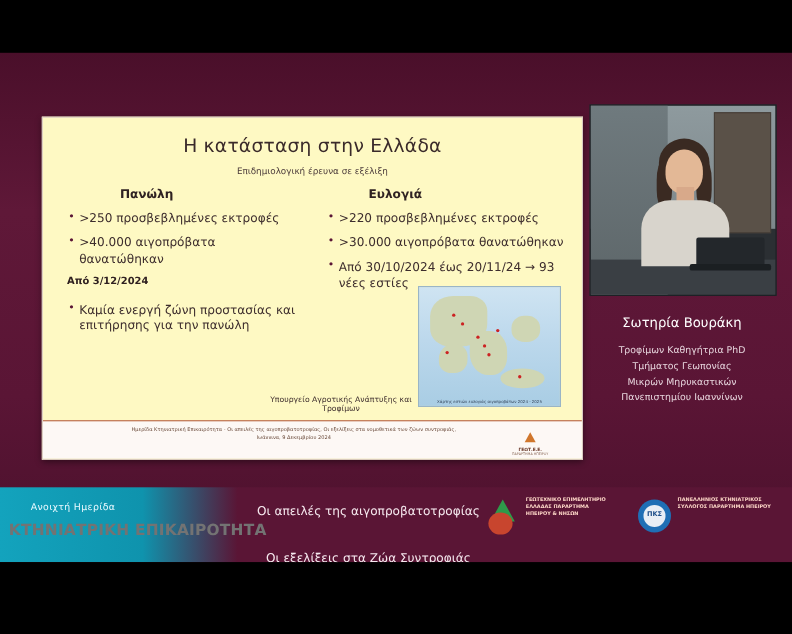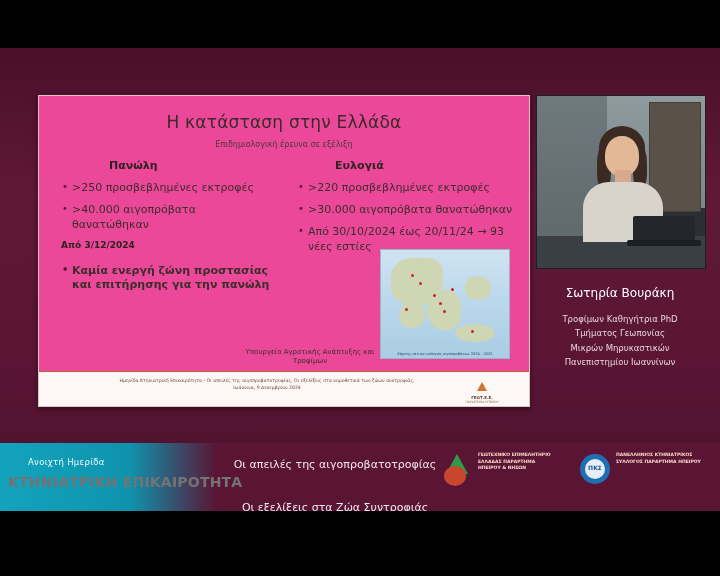--- a/index.html
+++ b/index.html
@@ -17,22 +17,22 @@
     overflow:hidden;
   }
   .backdrop-grad{
     position:absolute;
     left:0;top:48px;width:720px;height:480px;
     background:linear-gradient(180deg,#4a0f2a 0%, #5f1838 30%, #5a1535 65%, #49102b 100%);
   }
   
   .slide{
     position:absolute;
-    left:38px;top:95px;width:490px;height:310px;
-    background:#ec4899;
+    left:38px;top:106px;width:490px;height:310px;
+    background:#fef9c3;
     border:1px solid #d9c9c2;
     box-shadow:0 2px 6px rgba(0,0,0,.45);
     overflow:hidden;
   }
   .slide-title{
     position:absolute;left:0;top:16px;width:490px;
     text-align:center;
     font-size:17px;color:#3a2a2a;
     letter-spacing:.2px;
   }
@@ -64,21 +64,21 @@
   }
   ul.bul li:before{
     content:"\2022";
     position:absolute;left:1px;top:-1px;
     font-size:10px;color:#5a1535;
   }
   .bold-line{
     font-size:9px;font-weight:bold;color:#2f2020;
     margin:2px 0 6px 0;
   }
-  .bold-bullet{font-weight:bold;color:#2f2020;font-size:9px;margin-top:14px;}
+  .bold-bullet{font-weight:normal;color:#2f2020;font-size:9px;margin-top:14px;}
   
   .map{
     position:absolute;left:341px;top:153px;width:128px;height:108px;
     background:linear-gradient(180deg,#cfe4f2 0%, #bcd8ec 45%, #a9cde4 100%);
     border:1px solid #9ab5c6;
   }
   .map .land{
     position:absolute;
     background:#cfd6b4;
   }

